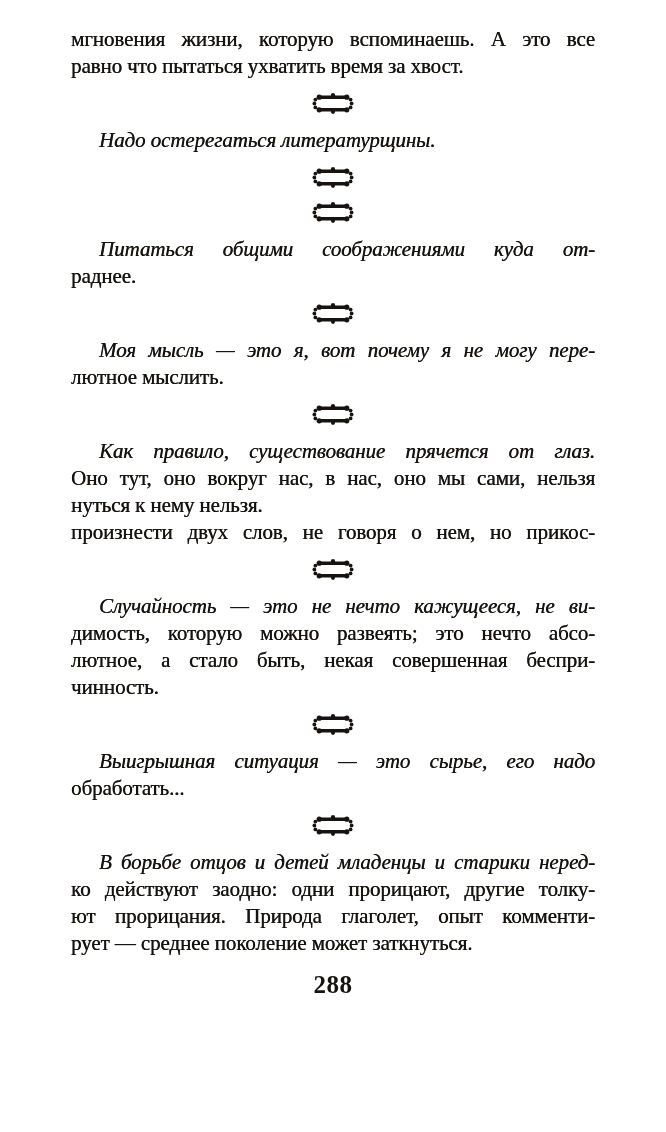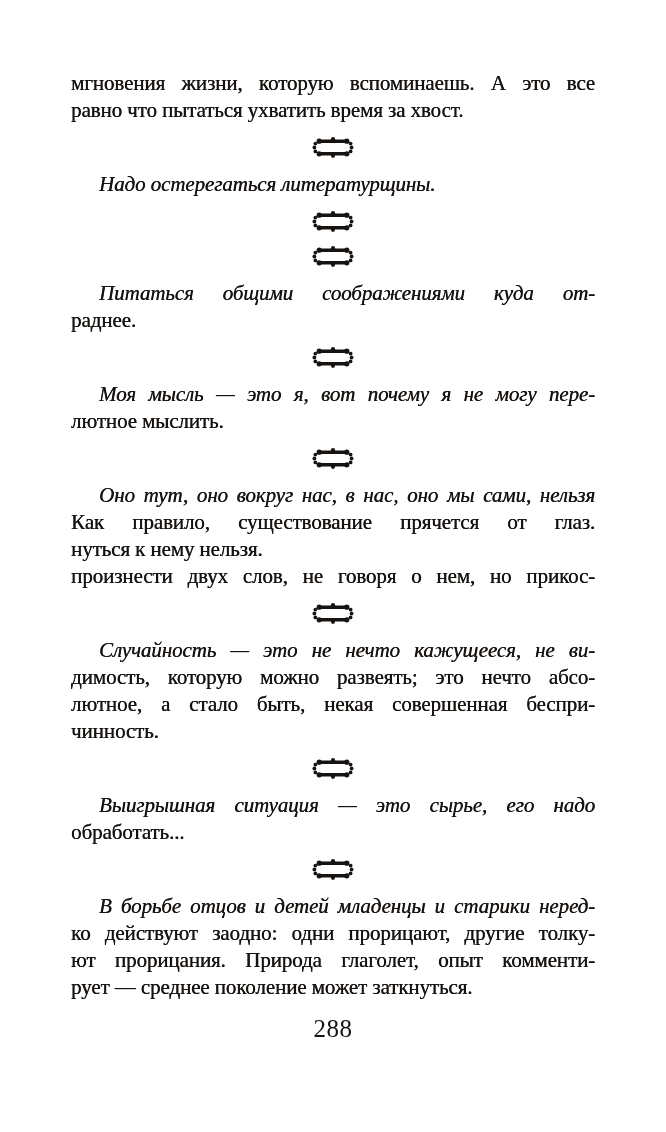--- a/index.html
+++ b/index.html
@@ -6,21 +6,21 @@
     margin: 0;
     padding: 0;
     background: #ffffff;
   }
   .page {
     position: relative;
     width: 666px;
     height: 1132px;
     background: #ffffff;
     box-sizing: border-box;
-    padding: 70px 71px 0 71px;
+    padding: 26px 71px 0 71px;
     font-family: "Liberation Serif", "DejaVu Serif", serif;
     color: #171310;
     overflow: hidden;
   }
   .content {
     width: 100%;
   }
   .para {
     margin: 0;
     font-size: 21px;
@@ -46,21 +46,21 @@
     height: 23px;
     margin: 12px 0;
     text-align: center;
     line-height: 0;
   }
   .orn svg { display: inline-block; }
   .pagenum {
     margin-top: 14px;
     text-align: center;
     font-size: 25px;
-    font-weight: normal;
+    font-weight: bold;
     line-height: 27px;
     letter-spacing: 0.5px;
   }
 </style>
 </head>
 <body>
 
 <div class="page">
   <div class="content">
       <p class="para">
@@ -174,22 +174,22 @@
         <circle cx="4.4" cy="7.6" r="1.9"></circle>
             <circle cx="3.4" cy="11.5" r="1.9"></circle>
             <circle cx="4.4" cy="15.4" r="1.9"></circle>
         <circle cx="39.6" cy="7.6" r="1.9"></circle>
             <circle cx="40.6" cy="11.5" r="1.9"></circle>
             <circle cx="39.6" cy="15.4" r="1.9"></circle>
       </g>
     </svg>
   </div>
       <p class="para indent">
+        <span class="line">Как правило, существование прячется от глаз.</span>
         <span class="line">Оно тут, оно вокруг нас, в нас, оно мы сами, нельзя</span>
-        <span class="line">Как правило, существование прячется от глаз.</span>
         <span class="line last">нуться к нему нельзя.</span>
         <span class="line">произнести двух слов, не говоря о нем, но прикос-</span>
       </p>
       <div class="orn">
     <svg width="44" height="23" viewBox="0 0 44 23" aria-hidden="true">
       <g fill="#171310">
         <rect x="8" y="3.6" width="28" height="3.4" rx="1.7"></rect>
         <rect x="8" y="16" width="28" height="3.4" rx="1.7"></rect>
         <circle cx="22" cy="3.2" r="2.1"></circle>
         <circle cx="22" cy="19.8" r="2.1"></circle>

